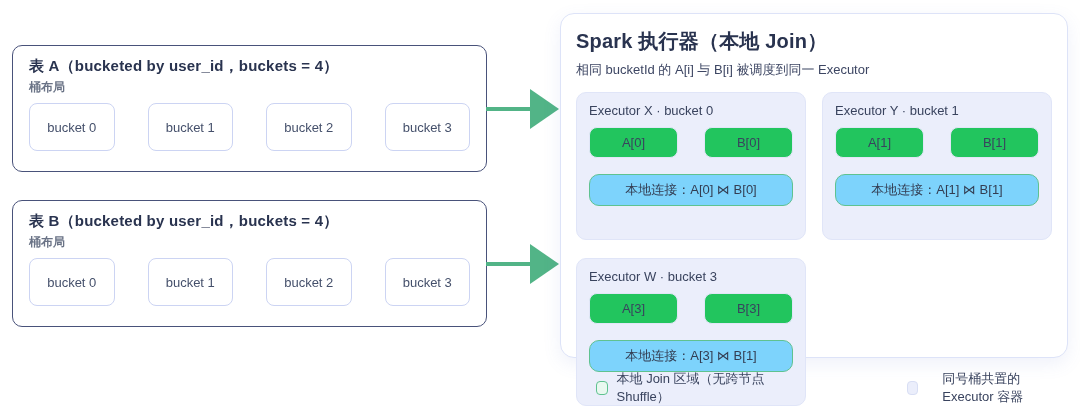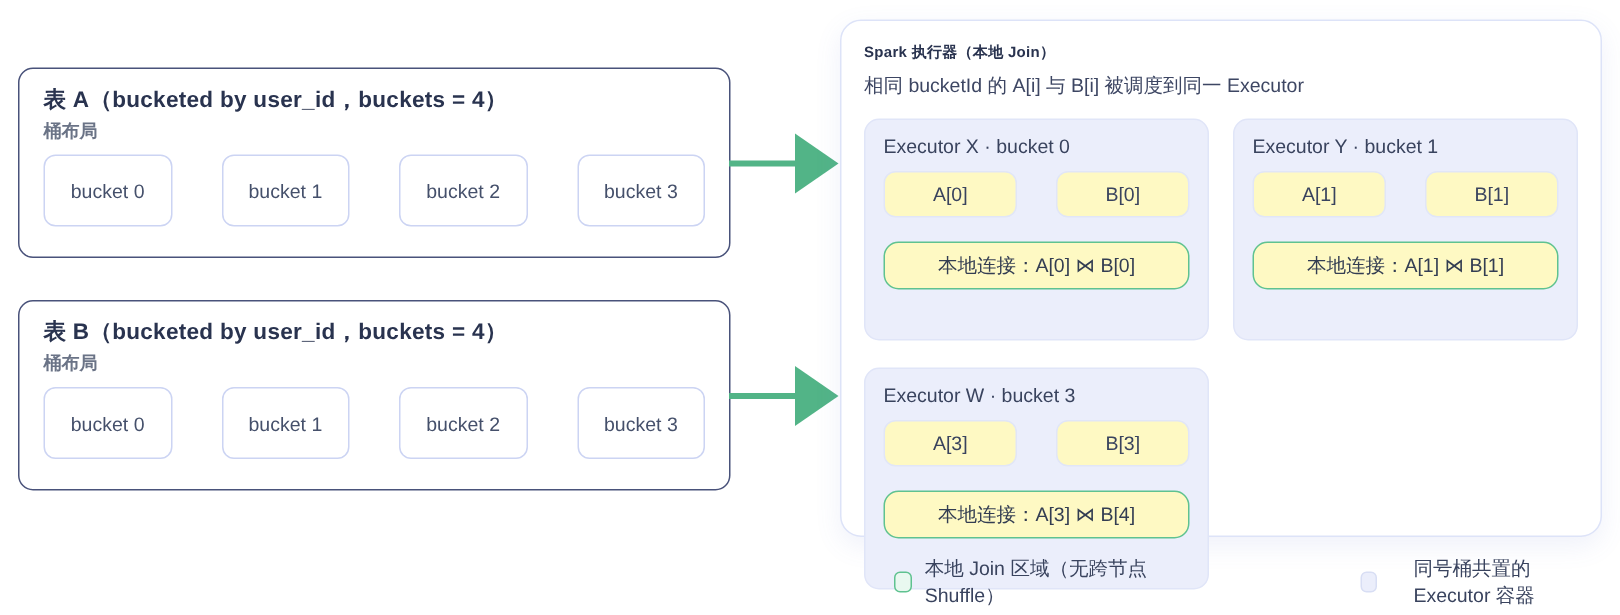--- a/index.html
+++ b/index.html
@@ -57,21 +57,21 @@
     position:absolute;
     left:560px; top:13px;
     width:508px; height:345px;
     background:#ffffff;
     border:1.5px solid #dde3f8;
     border-radius:14px;
     box-shadow:0 6px 18px rgba(100,116,210,0.10);
     padding:14px 15px 14px 15px;
   }
   .panel-title {
-    font-size:10px; font-weight:bold; color:#29334f;
+    font-size:20px; font-weight:bold; color:#29334f;
     letter-spacing:.2px;
   }
   .panel-sub {
     margin-top:6px;
     font-size:13px; color:#3d4663;
   }
   .exec-grid {
     margin-top:13px;
     display:grid;
     grid-template-columns:1fr 1fr;
@@ -86,30 +86,30 @@
   }
   .exec-label {
     font-size:13px; color:#39435e;
   }
   .ab-row {
     margin-top:9px;
     display:flex; gap:26px;
   }
   .ab-box {
     flex:1; height:31px;
-    background:#fef9c3;
+    background:#22c55e;
     border:1px solid #e1e6f7;
     border-radius:8px;
     display:flex; align-items:center; justify-content:center;
     font-size:13px; color:#39435e;
   }
   .join-box {
     margin-top:16px;
     height:32px;
-    background:#fef9c3;
+    background:#7dd3fc;
     border:1.5px solid #5fc290;
     border-radius:10px;
     display:flex; align-items:center; justify-content:center;
     font-size:13px; color:#333d52;text-align:center;
   }
 
   
   .legend {
     position:absolute;
     left:560px; top:370px;
@@ -190,21 +190,21 @@
         <div class="join-box">本地连接：A[1] ⋈ B[1]</div>
       </div>
 
 
       <div class="exec-card">
         <div class="exec-label">Executor W · bucket 3</div>
         <div class="ab-row">
           <div class="ab-box">A[3]</div>
           <div class="ab-box">B[3]</div>
         </div>
-        <div class="join-box">本地连接：A[3] ⋈ B[4]</div>
+        <div class="join-box">本地连接：A[3] ⋈ B[1]</div>
       </div>
 
     </div>
   </section>
 
   <div class="legend">
     <div class="legend-item first">
       <span class="swatch green"></span>
       <span>本地 Join 区域（无跨节点 Shuffle）</span>
     </div>

